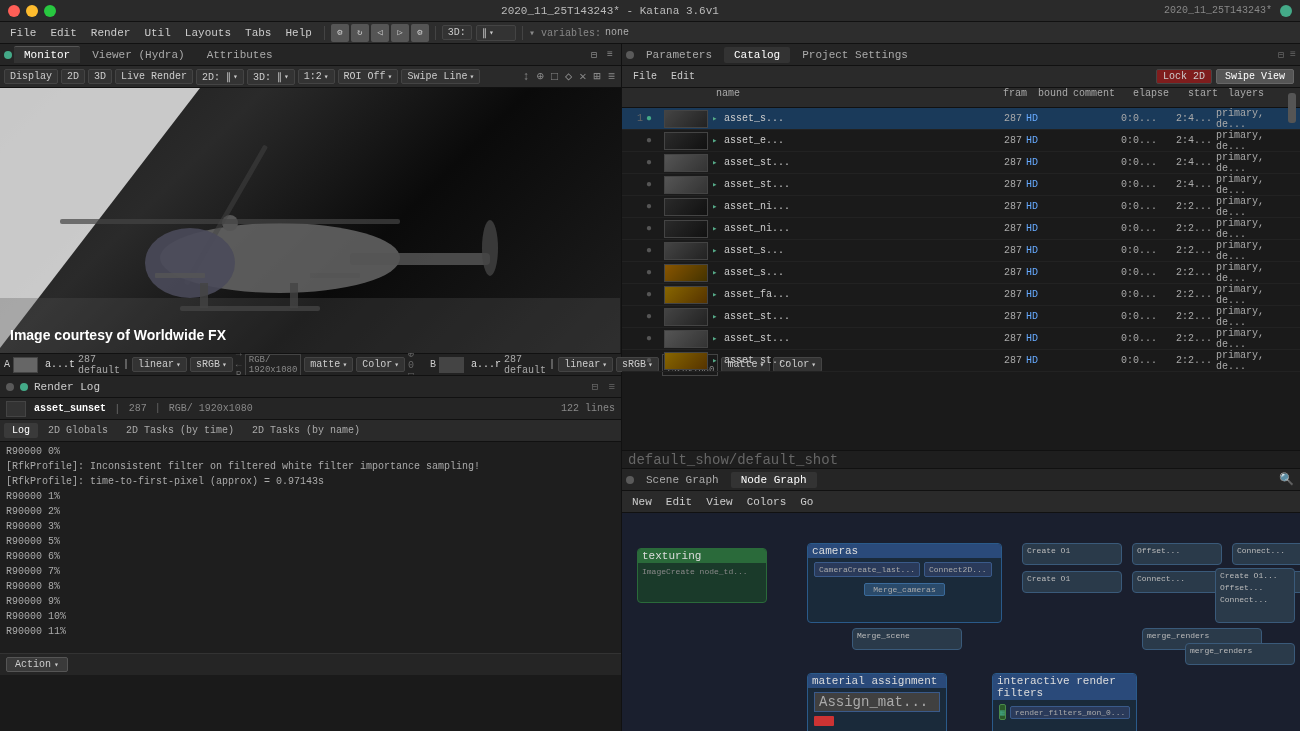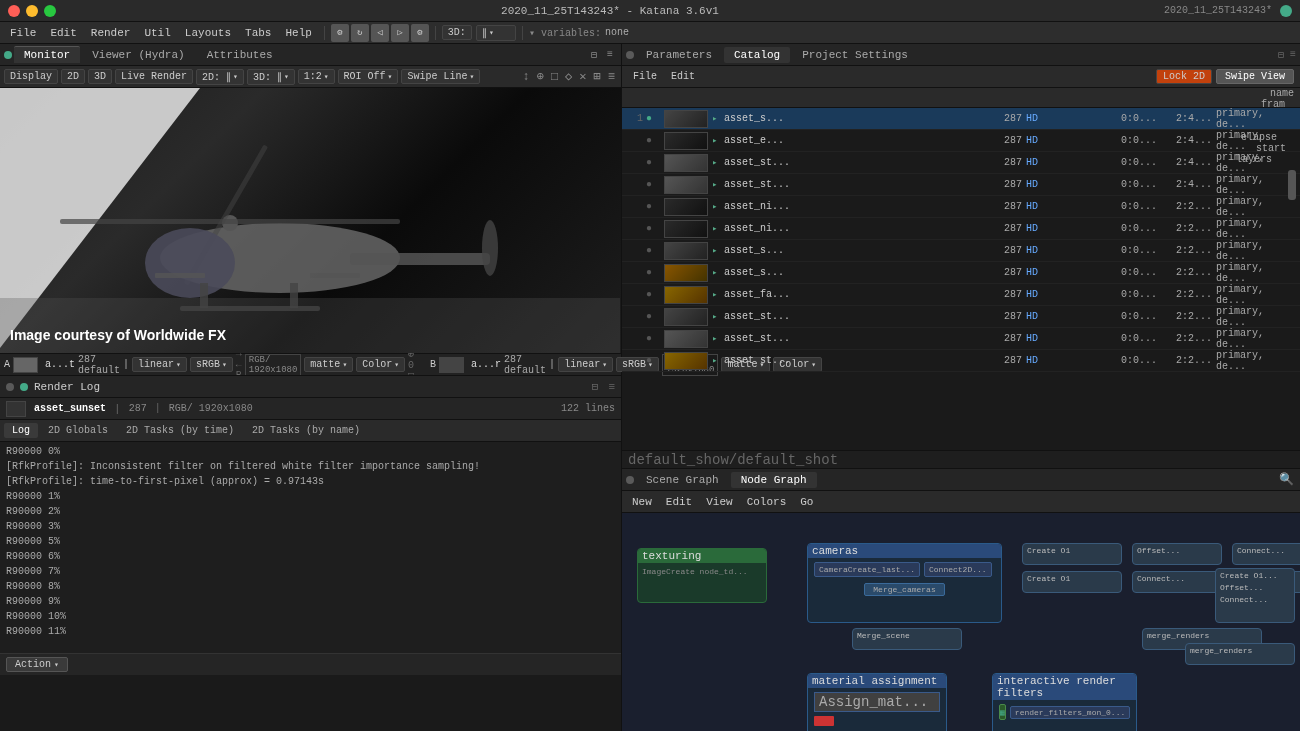--- a/index.html
+++ b/index.html
@@ -275,21 +275,21 @@
     .catalog-toolbar-btn {
       padding: 1px 5px;
       color: #ccc;
       font-size: 10px;
       cursor: pointer;
       border-radius: 2px;
     }
     .lock-2d-btn {
       margin-left: auto;
       padding: 1px 6px;
-      background: #c2410c;
+      background: #7f1d1d;
       border: 1px solid #444;
       border-radius: 2px;
       color: #ccc;
       font-size: 10px;
       cursor: pointer;
     }
     .slot-view-btn {
       padding: 1px 8px;
       background: #555;
       border: 1px solid #666;
@@ -303,25 +303,24 @@
     .catalog-table {
       flex: 0 0 380px;
       overflow: hidden;
       display: flex;
       flex-direction: column;
     }
     .table-header {
       background: #2a2a2a;
       height: 20px;
       display: flex;
-      align-items: flex-end;
+      align-items: flex-start;
       padding: 0 4px;
       border-bottom: 1px solid #111;
       flex-shrink: 0;
-      flex-direction: column;
     }
     .col-name { flex: 1; color: #aaa; font-size: 10px; padding: 0 2px; }
     .col-frame { width: 35px; color: #aaa; font-size: 10px; }
     .col-bound { width: 35px; color: #aaa; font-size: 10px; }
     .col-comment { width: 60px; color: #aaa; font-size: 10px; }
     .col-elapse { width: 55px; color: #aaa; font-size: 10px; }
     .col-start { width: 40px; color: #aaa; font-size: 10px; }
     .col-layers { width: 60px; color: #aaa; font-size: 10px; }
 
     .table-body { overflow: hidden; flex: 1; }

